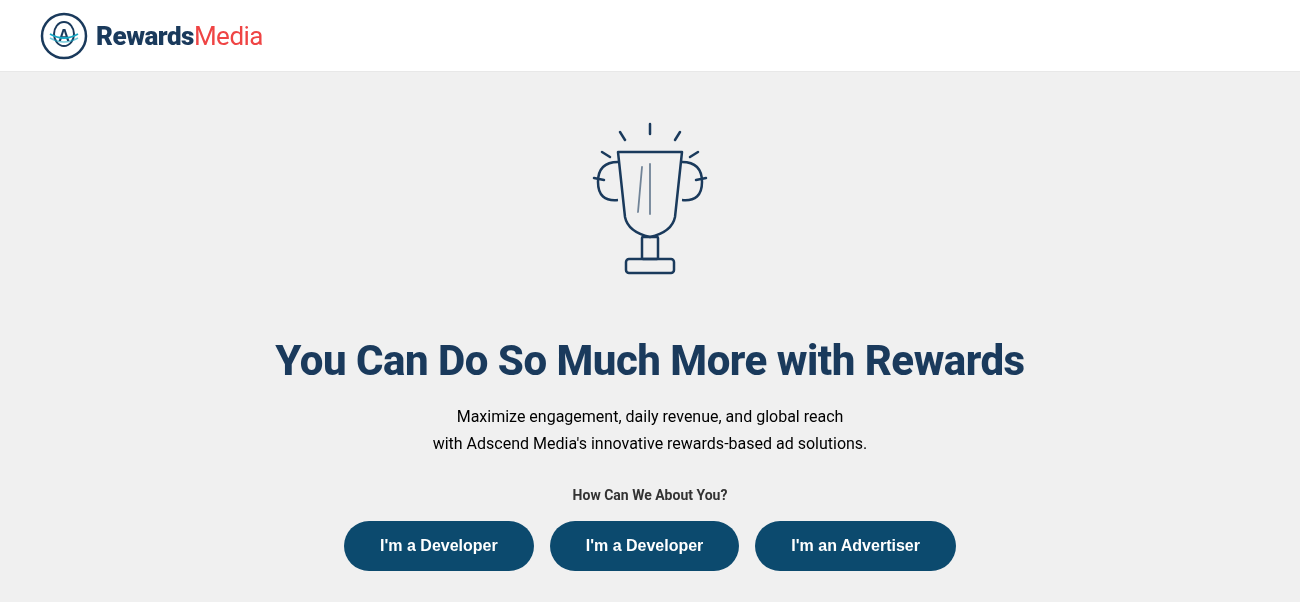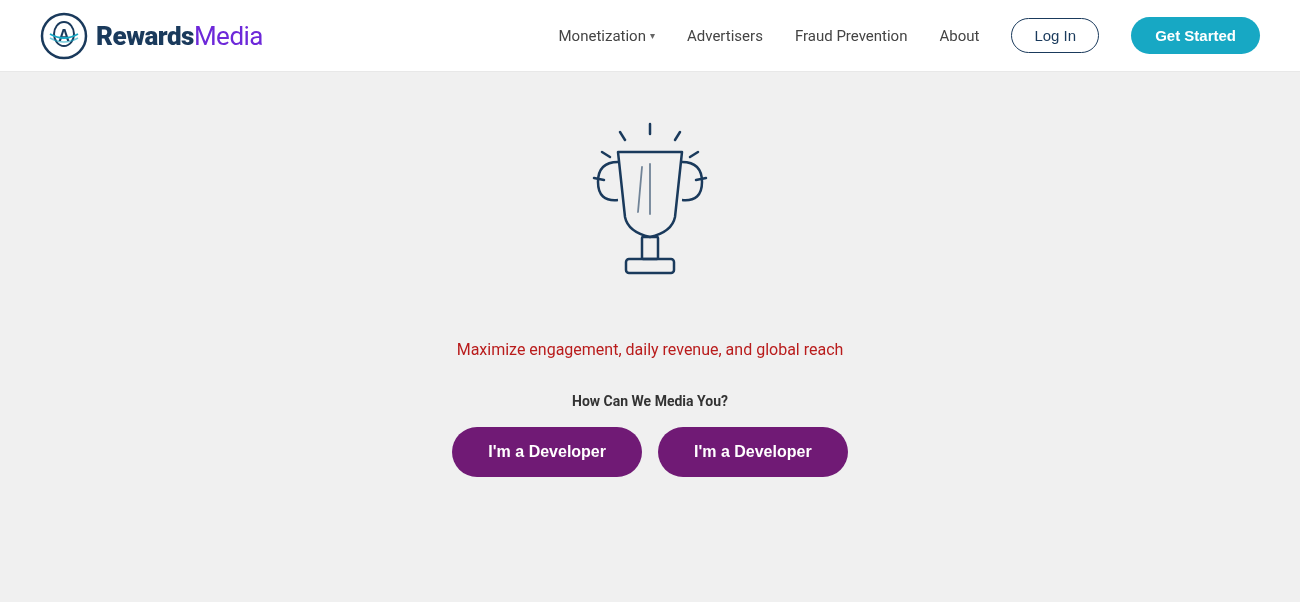--- a/index.html
+++ b/index.html
@@ -39,21 +39,21 @@
     }
 
     .logo-text {
       font-size: 26px;
       font-weight: 700;
       color: #1a3a5c;
       letter-spacing: -0.5px;
     }
 
     .logo-text span {
-      color: #6d28d9;
+      color: #ef4444;
       font-weight: 400;
     }
 
     .nav-area {
       display: flex;
       align-items: center;
       gap: 32px;
     }
 
     .nav-link {
@@ -113,42 +113,42 @@
       font-size: 42px;
       font-weight: 800;
       color: #1a3a5c;
       text-align: center;
       margin-bottom: 18px;
       letter-spacing: -0.5px;
     }
 
     .hero-subtitle {
       font-size: 16px;
-      color: #b91c1c;
+      color: #000000;
       text-align: center;
       line-height: 1.7;
       margin-bottom: 30px;
     }
 
     .help-label {
       font-size: 14px;
       font-weight: 700;
       color: #333;
       margin-bottom: 18px;
       text-align: center;
     }
 
     .cta-buttons {
       display: flex;
       gap: 16px;
       justify-content: center;
     }
 
     .btn-cta {
-      background: #701a75;
+      background: #0c4a6e;
       color: #fff;
       border: none;
       padding: 16px 36px;
       border-radius: 30px;
       font-size: 16px;
       font-weight: 600;
       cursor: pointer;
       min-width: 180px;
     }
   </style>
@@ -162,37 +162,20 @@
       <path d="M24 10 C18 10, 14 16, 14 22 C14 28, 18 34, 24 34 C30 34, 34 28, 34 22 C34 16, 30 10, 24 10Z" stroke="#1a3a5c" stroke-width="2" fill="none"></path>
       <text x="24" y="29" text-anchor="middle" font-size="16" font-weight="900" fill="#1a3a5c" font-family="Arial">A</text>
       <path d="M10 22 Q24 30 38 22" stroke="#17a8c4" stroke-width="2" fill="none"></path>
       <path d="M10 26 Q24 34 38 26" stroke="#17a8c4" stroke-width="1.5" fill="none" opacity="0.6"></path>
     </svg>
     <span class="logo-text">
       <strong>Rewards</strong><span>Media</span>
     </span>
   </div>
 
-  <nav class="nav-area">
-    <a class="nav-link">
-      <span>Monetization</span>
-      <span class="nav-dropdown-arrow">▾</span>
-    </a>
-    <a class="nav-link">
-      <span>Advertisers</span>
-    </a>
-    <a class="nav-link">
-      <span>Fraud Prevention</span>
-    </a>
-    <a class="nav-link">
-      <span>About</span>
-    </a>
-    <button class="btn-login">Log In</button>
-    <button class="btn-get-started">Get Started</button>
-  </nav>
 </header>
 
 <section class="hero">
 
   <svg class="trophy-icon" viewBox="0 0 180 190" fill="none" xmlns="http://www.w3.org/2000/svg">
 
     <line x1="90" y1="12" x2="90" y2="2" stroke="#1a3a5c" stroke-width="2.5" stroke-linecap="round"></line>
     <line x1="115" y1="18" x2="120" y2="10" stroke="#1a3a5c" stroke-width="2.5" stroke-linecap="round"></line>
     <line x1="130" y1="35" x2="138" y2="30" stroke="#1a3a5c" stroke-width="2.5" stroke-linecap="round"></line>
     <line x1="65" y1="18" x2="60" y2="10" stroke="#1a3a5c" stroke-width="2.5" stroke-linecap="round"></line>
@@ -206,25 +189,28 @@
     <path d="M122 40 Q142 40 142 60 Q142 80 122 78" stroke="#1a3a5c" stroke-width="2.5" fill="none"></path>
 
     <line x1="82" y1="45" x2="78" y2="90" stroke="#1a3a5c" stroke-width="1.8" stroke-linecap="round" opacity="0.6"></line>
     <line x1="90" y1="42" x2="90" y2="92" stroke="#1a3a5c" stroke-width="1.8" stroke-linecap="round" opacity="0.6"></line>
 
     <rect x="82" y="115" width="16" height="22" rx="1" stroke="#1a3a5c" stroke-width="2.5" fill="none"></rect>
 
     <rect x="66" y="137" width="48" height="14" rx="3" stroke="#1a3a5c" stroke-width="2.5" fill="none"></rect>
   </svg>
 
+  <h1 class="hero-title">You Can Do So Much More with Rewards</h1>
 
   <p class="hero-subtitle">
     <span>Maximize engagement, daily revenue, and global reach</span><br>
+    <span>with Adscend Media's innovative rewards-based ad solutions.</span>
   </p>
 
-  <p class="help-label">How Can We Media You?</p>
+  <p class="help-label">How Can We About You?</p>
 
   <div class="cta-buttons">
     <button class="btn-cta">I'm a Developer</button>
     <button class="btn-cta">I'm a Developer</button>
+    <button class="btn-cta">I'm an Advertiser</button>
   </div>
 
 </section>
 
 </body></html>

